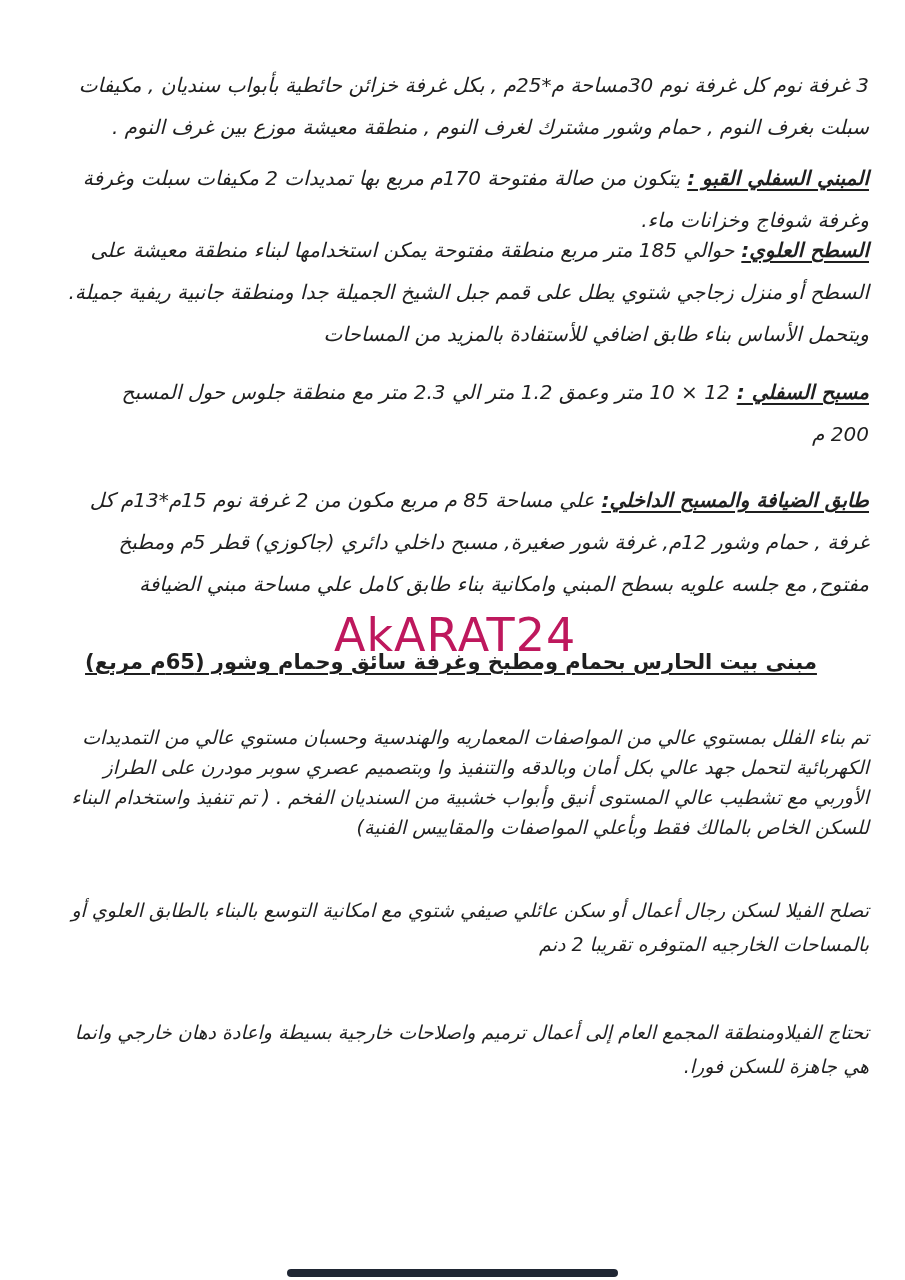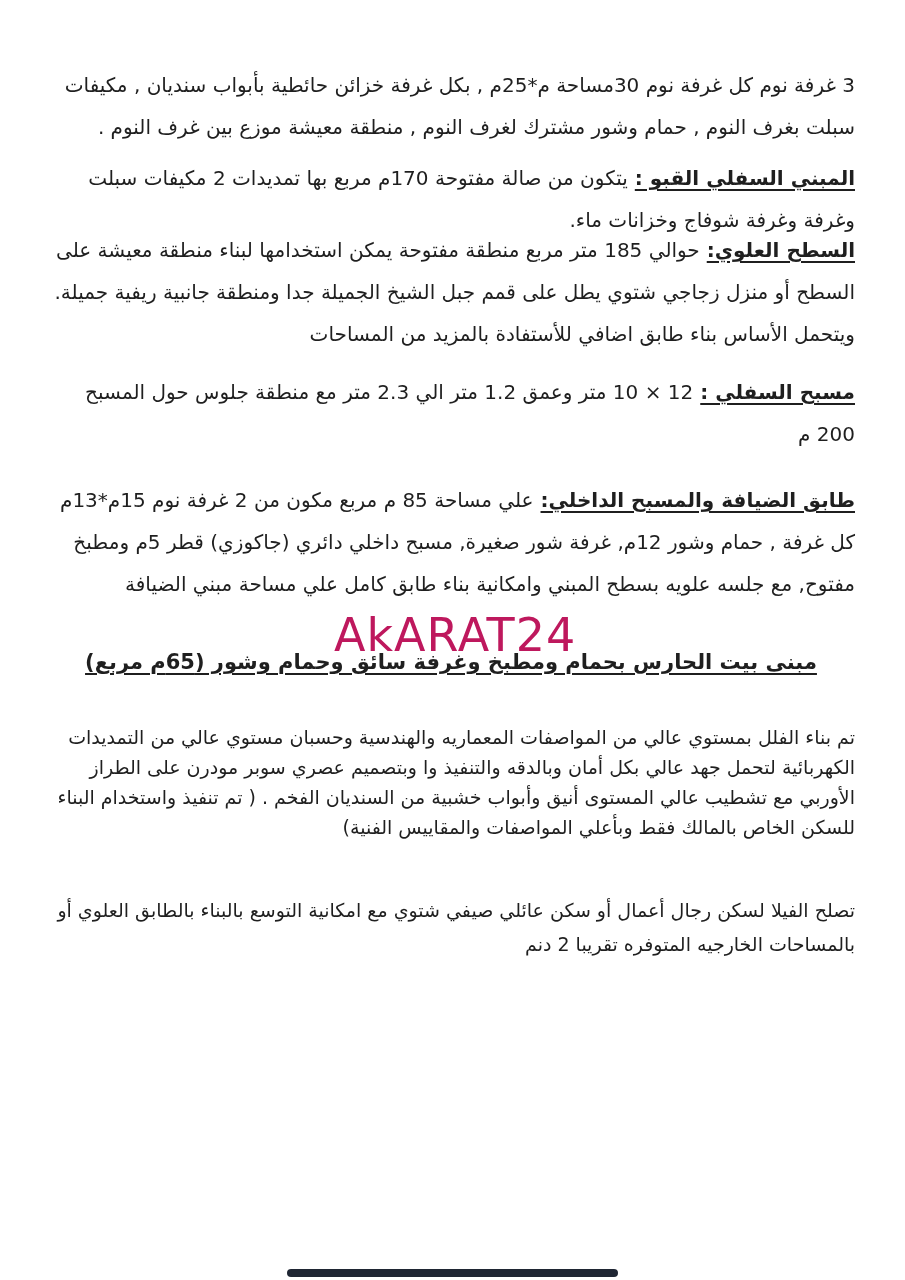--- a/index.html
+++ b/index.html
@@ -3,23 +3,23 @@
 <meta charset="utf-8">
 <style>
   html,body{margin:0;padding:0;background:#ffffff;}
   body{
     width:905px;height:1280px;position:relative;overflow:hidden;
     font-family:"DejaVu Sans","Liberation Sans",sans-serif;
     color:#1f1f1f;
   }
   .page{position:absolute;inset:0;background:#ffffff;}
   .para{
-    position:absolute;right:50px;width:808px;
+    position:absolute;right:36px;width:808px;
     direction:rtl;text-align:right;
-    font-size:20px;line-height:42px;
+    font-size:20px;line-height:42px;font-style:italic;
   }
   .h{
     font-weight:bold;
     text-decoration:underline;
     text-decoration-thickness:2px;
     text-underline-offset:4px;
     margin-left:7px;
   }
   .tight{font-size:19px;line-height:30px;}
   .mid{font-size:19px;line-height:34px;}
@@ -75,17 +75,20 @@
   <div class="center-head" style="top:645px">مبنى بيت الحارس بحمام ومطبخ  وغرفة سائق  وحمام وشور (65م مربع)</div>
 
   <div class="para tight" style="top:722px">
     <span>تم بناء الفلل بمستوي عالي من المواصفات المعماريه والهندسية وحسبان مستوي عالي من التمديدات الكهربائية لتحمل جهد عالي بكل أمان وبالدقه والتنفيذ وا وبتصميم عصري سوبر مودرن على الطراز الأوربي مع تشطيب عالي المستوى أنيق وأبواب خشبية من السنديان الفخم . ( تم تنفيذ واستخدام البناء للسكن الخاص بالمالك فقط وبأعلي المواصفات والمقاييس الفنية)</span>
   </div>
 
   <div class="para mid" style="top:893px">
     <span>تصلح الفيلا لسكن رجال أعمال أو سكن عائلي صيفي شتوي مع امكانية التوسع بالبناء بالطابق العلوي أو بالمساحات الخارجيه المتوفره تقريبا 2 دنم</span>
   </div>
 
+  <div class="para mid" style="top:1015px">
+    <span>تحتاج الفيلاومنطقة المجمع العام إلى أعمال ترميم واصلاحات خارجية بسيطة  واعادة دهان خارجي وانما هي جاهزة للسكن فورا.</span>
+  </div>
 
 
   <div class="home-bar" style="background: rgb(31, 38, 51);"></div>
 
 </div>
 
 </body></html>

